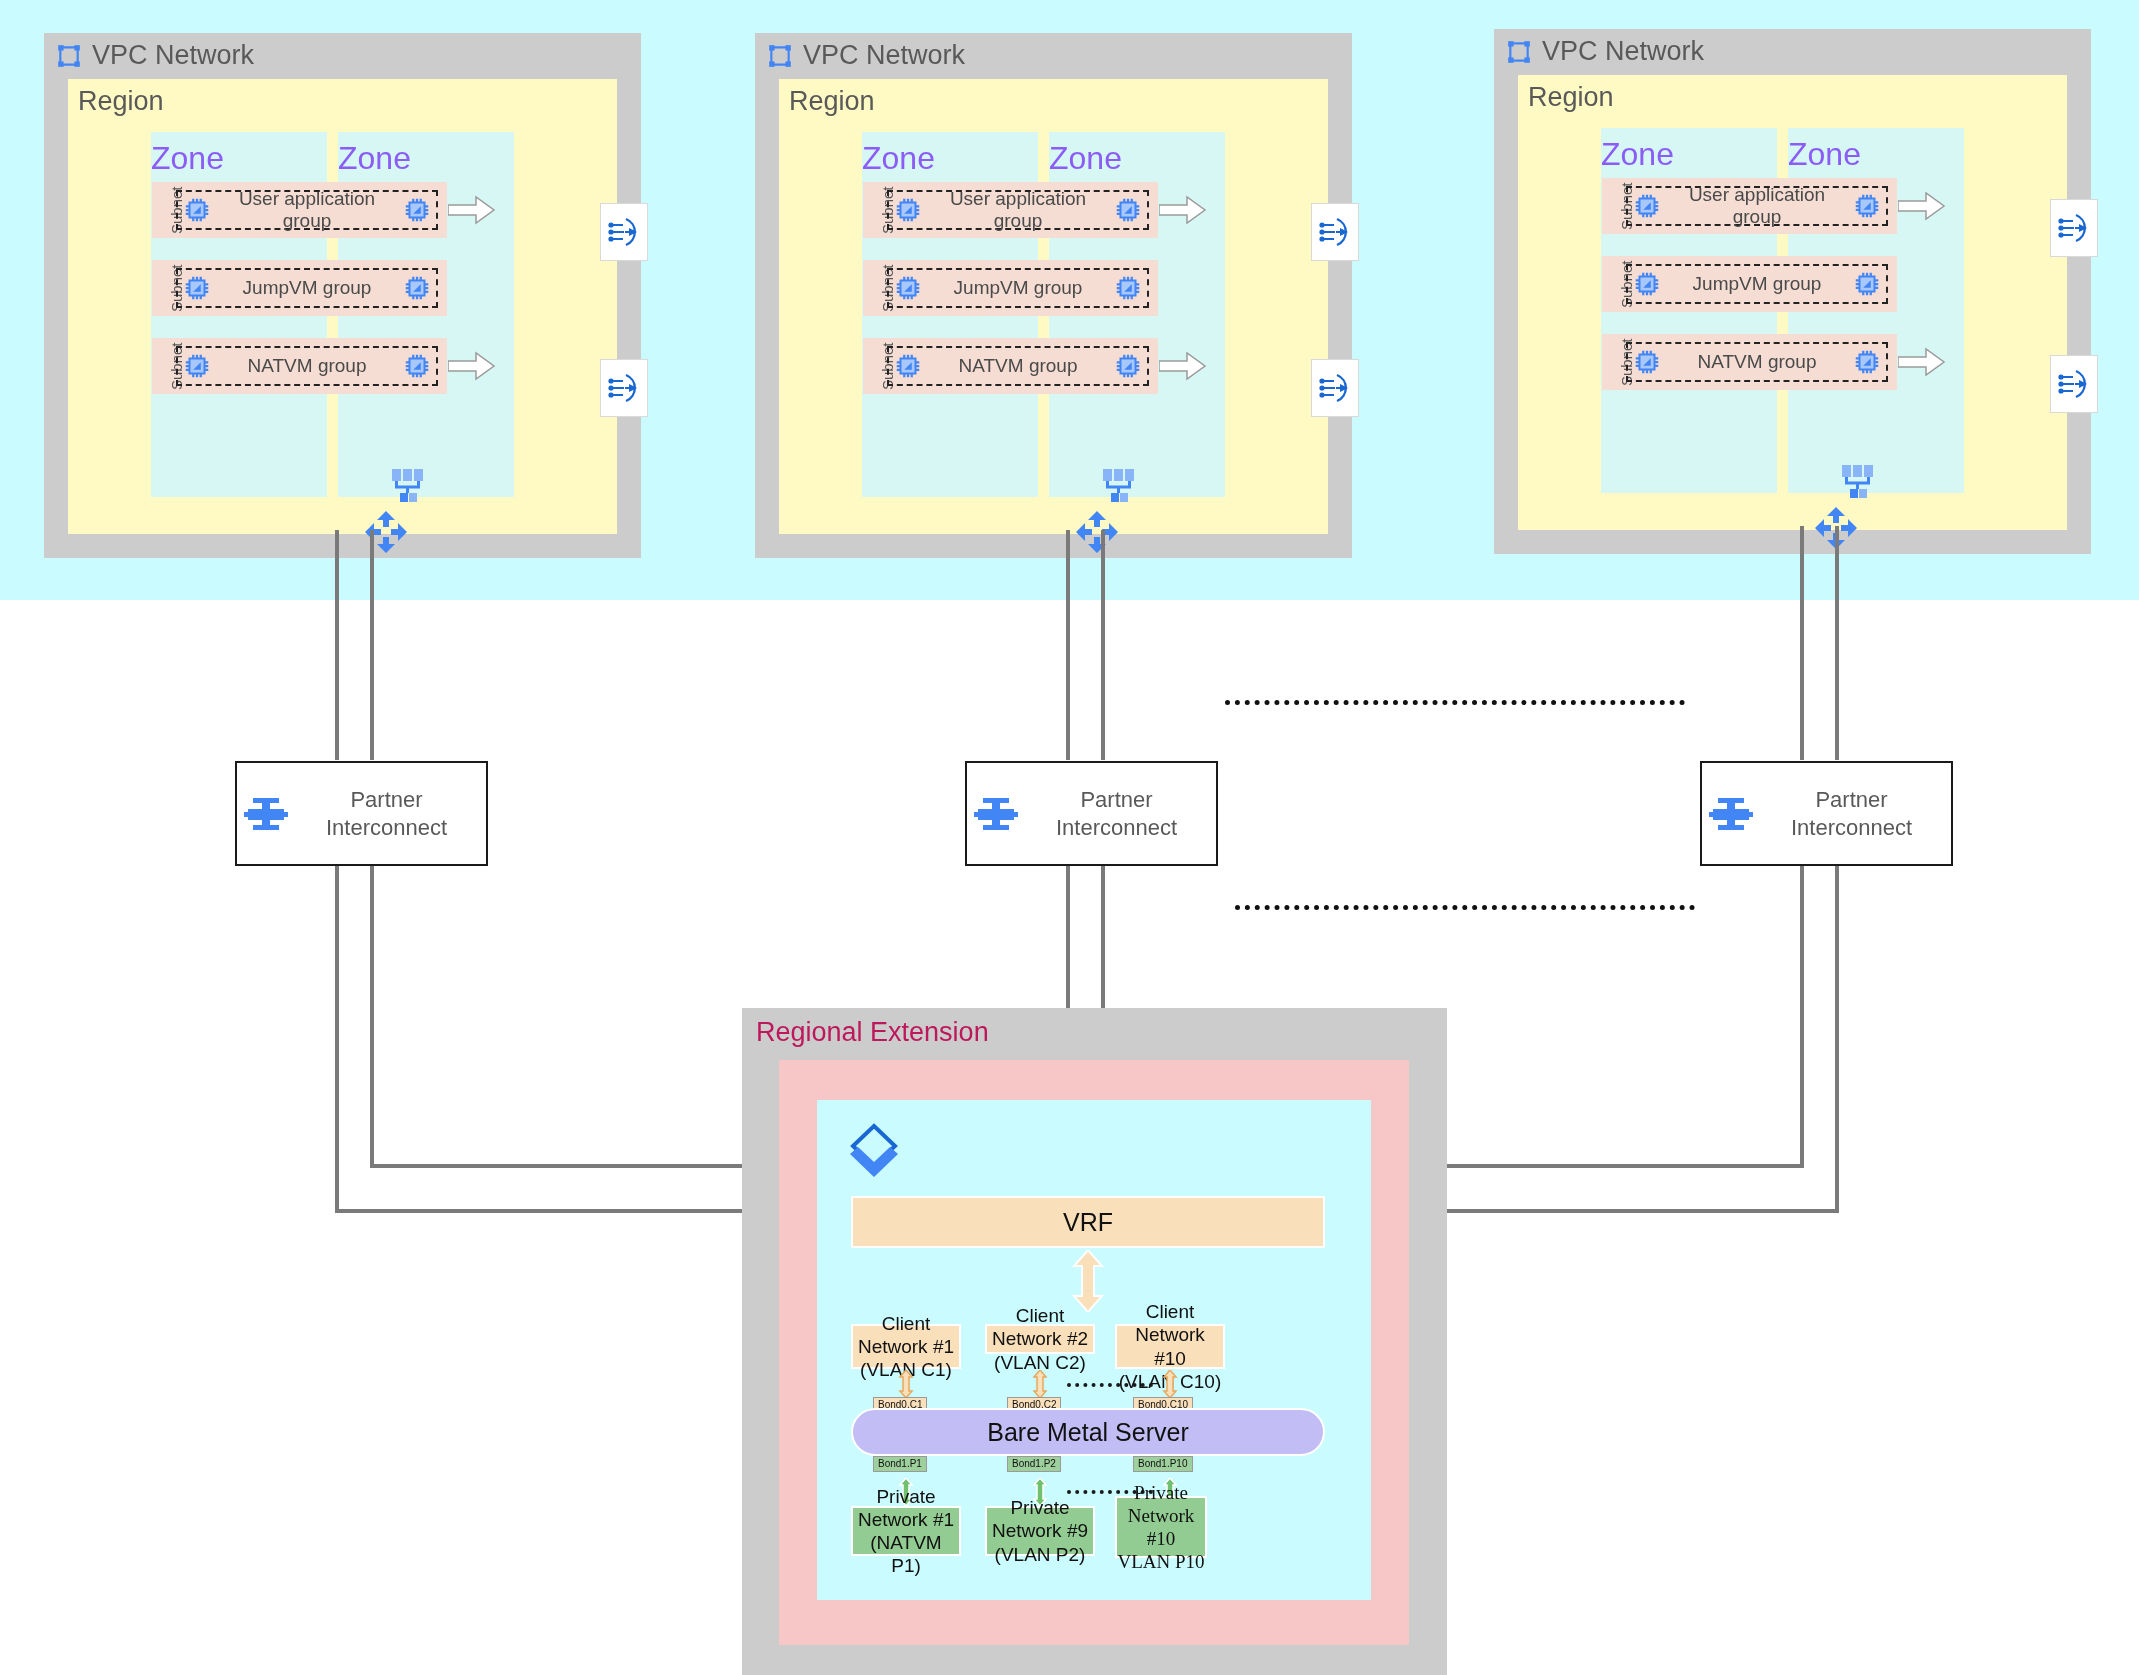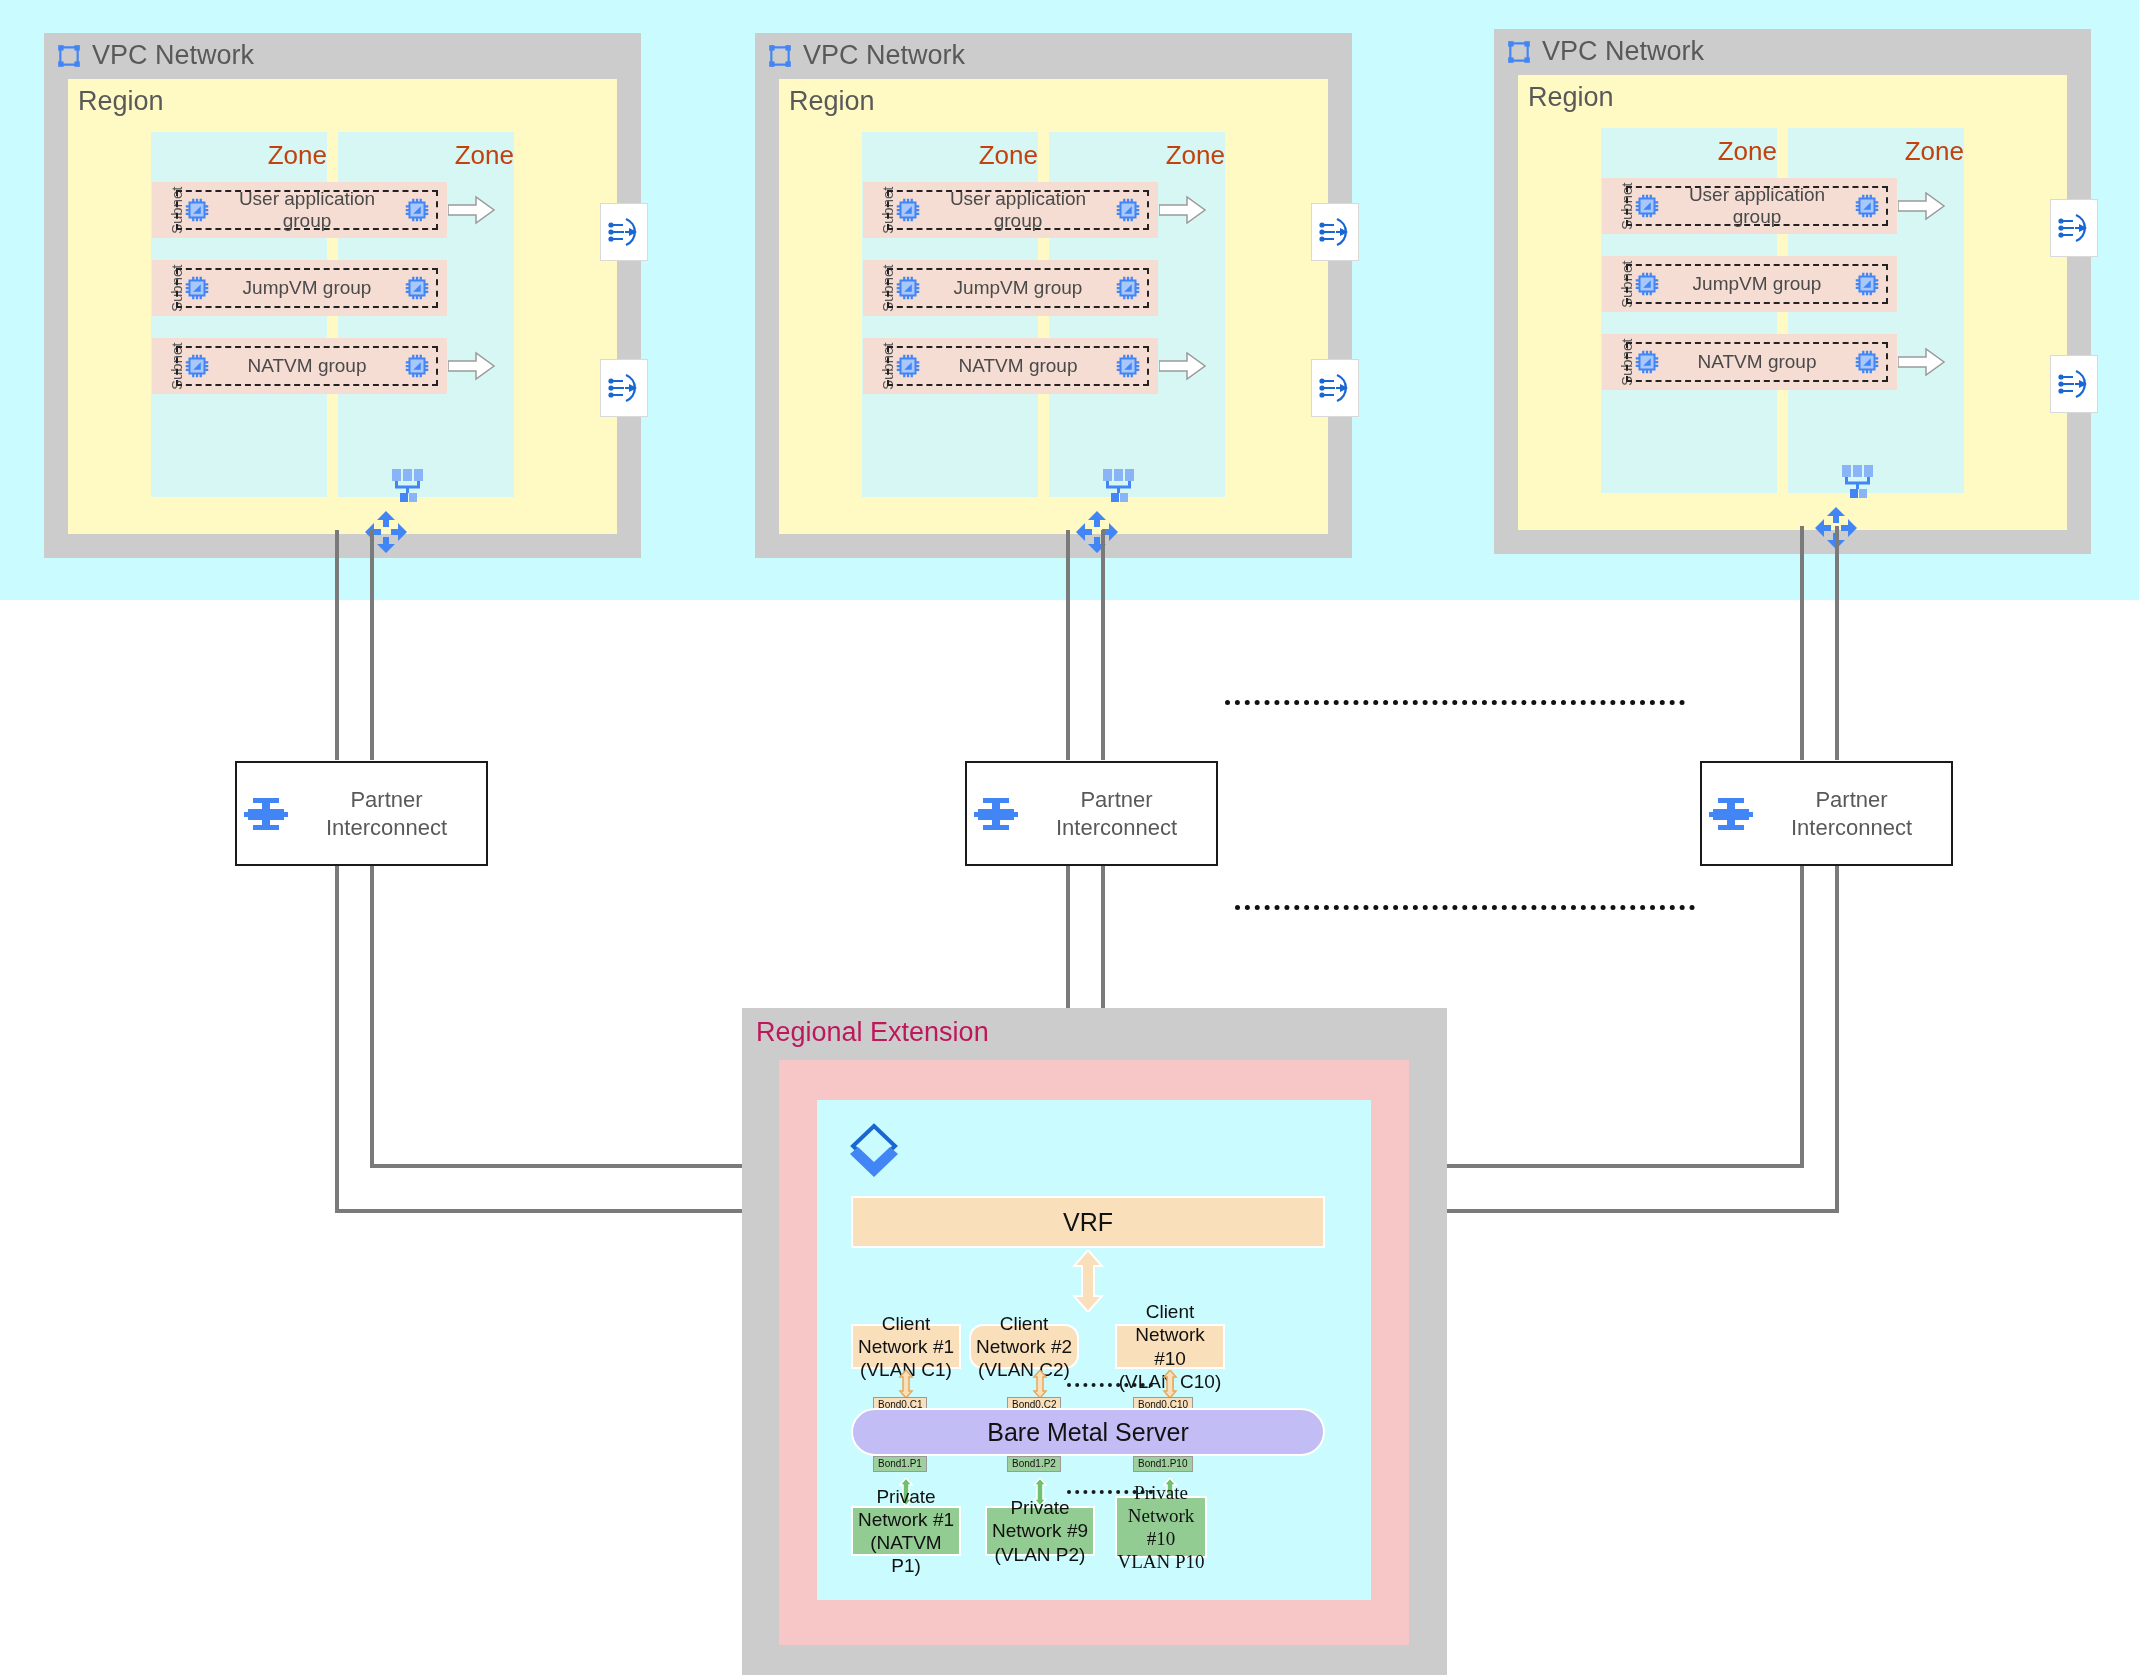--- a/index.html
+++ b/index.html
@@ -11,21 +11,21 @@
 
   
   .vpc{position:absolute;background:#CCCCCC;}
   .vpc-title{position:absolute;font-size:27px;color:#595959;white-space:nowrap;}
   .vpc-icon{position:absolute;width:26px;height:26px;}
 
   .region{position:absolute;background:#FFF9C4;}
   .region-title{position:absolute;font-size:27px;color:#595959;}
 
   .zone{position:absolute;background:#D7F7F5;}
-  .zone-title{position:absolute;font-size:26px;color:#c2410c;text-align:right;}
+  .zone-title{position:absolute;font-size:32px;color:#8b5cf6;text-align:left;}
 
   .subnet{position:absolute;background:#F5DDD3;}
   .subnet-label{position:absolute;font-size:15px;color:#555;
     transform:rotate(-90deg);transform-origin:left top;white-space:nowrap;}
   .vmgroup{position:absolute;border:2px dashed #222;box-sizing:border-box;
     display:flex;align-items:center;}
   .vmgroup-label{flex:1;text-align:center;font-size:19px;color:#4a4a4a;}
   .chip{width:30px;height:30px;flex:0 0 30px;}
 
   .gw{position:absolute;background:#ffffff;border:1px solid #d9d9d9;
@@ -647,21 +647,21 @@
         <svg style="position:absolute;left:250px;top:150px;width:42px;height:62px;" viewBox="0 0 42 62">
           <path d="M21 0l14 16h-8v30h8L21 62 7 46h8V16H7z" fill="#FADFBB" stroke="#ffffff" stroke-width="2"></path>
         </svg>
 
         <div class="cnet" style="left:34px;top:224px;width:110px;height:45px;">
           <div>
             <span>Client Network #1</span><br>
             <span>(VLAN C1)</span>
           </div>
         </div>
-        <div class="cnet" style="left:152px;top:224px;width:110px;height:45px;border-radius:14px;">
+        <div class="cnet" style="left:168px;top:224px;width:110px;height:30px;">
           <div>
             <span>Client Network #2</span><br>
             <span>(VLAN C2)</span>
           </div>
         </div>
         <div class="cnet" style="left:298px;top:224px;width:110px;height:45px;">
           <div>
             <span>Client Network #10</span><br>
             <span>(VLAN C10)</span>
           </div>

